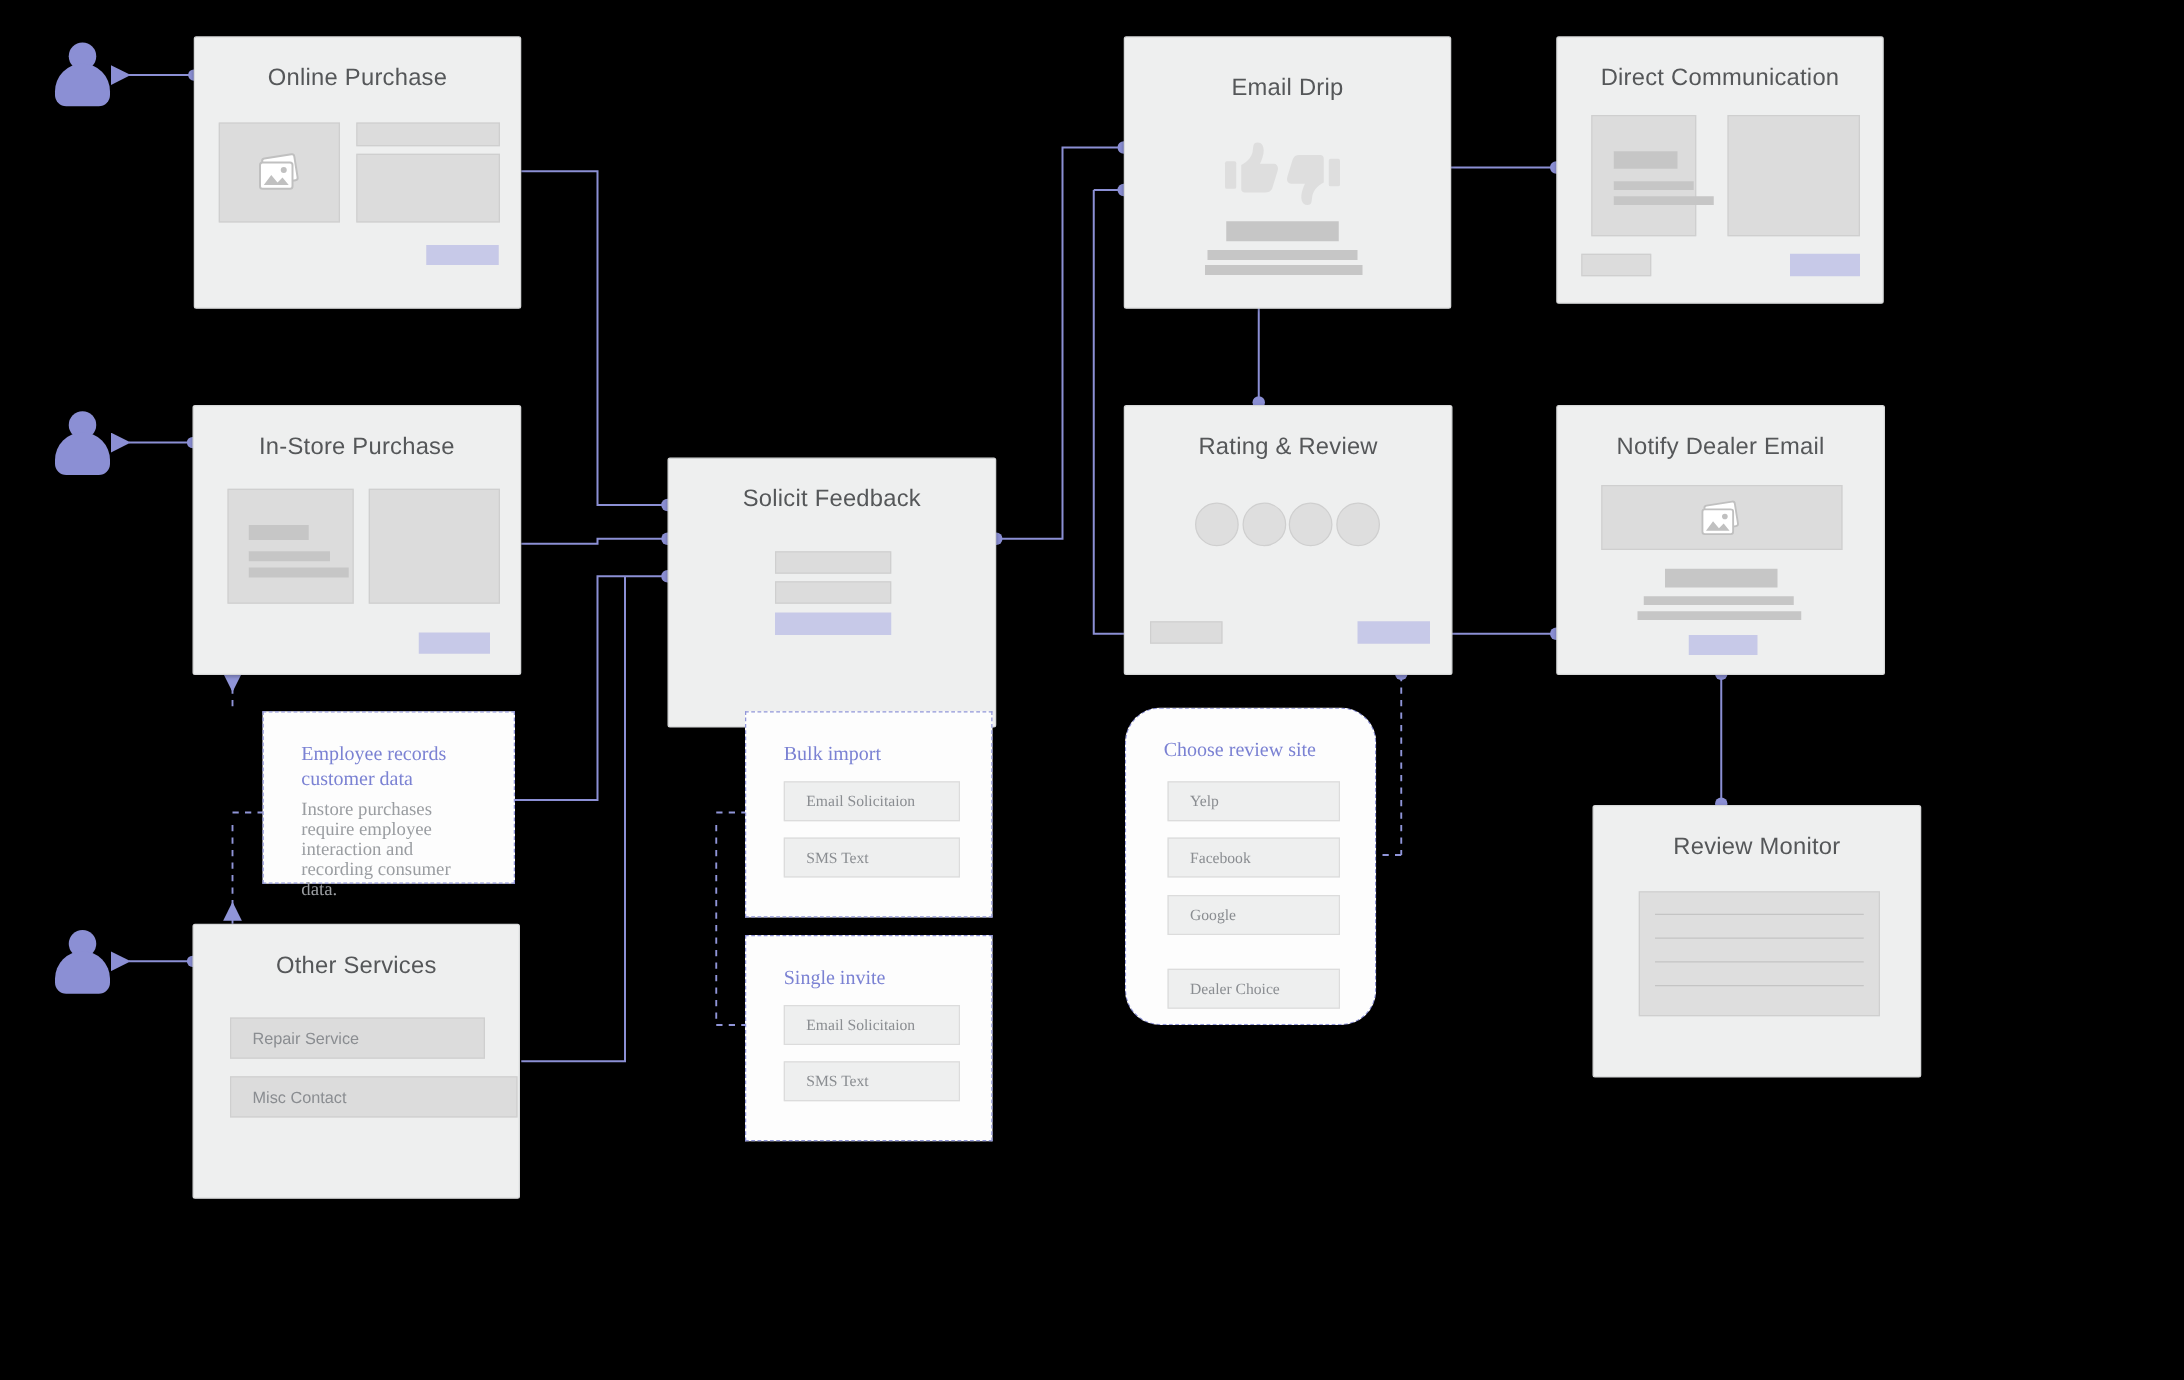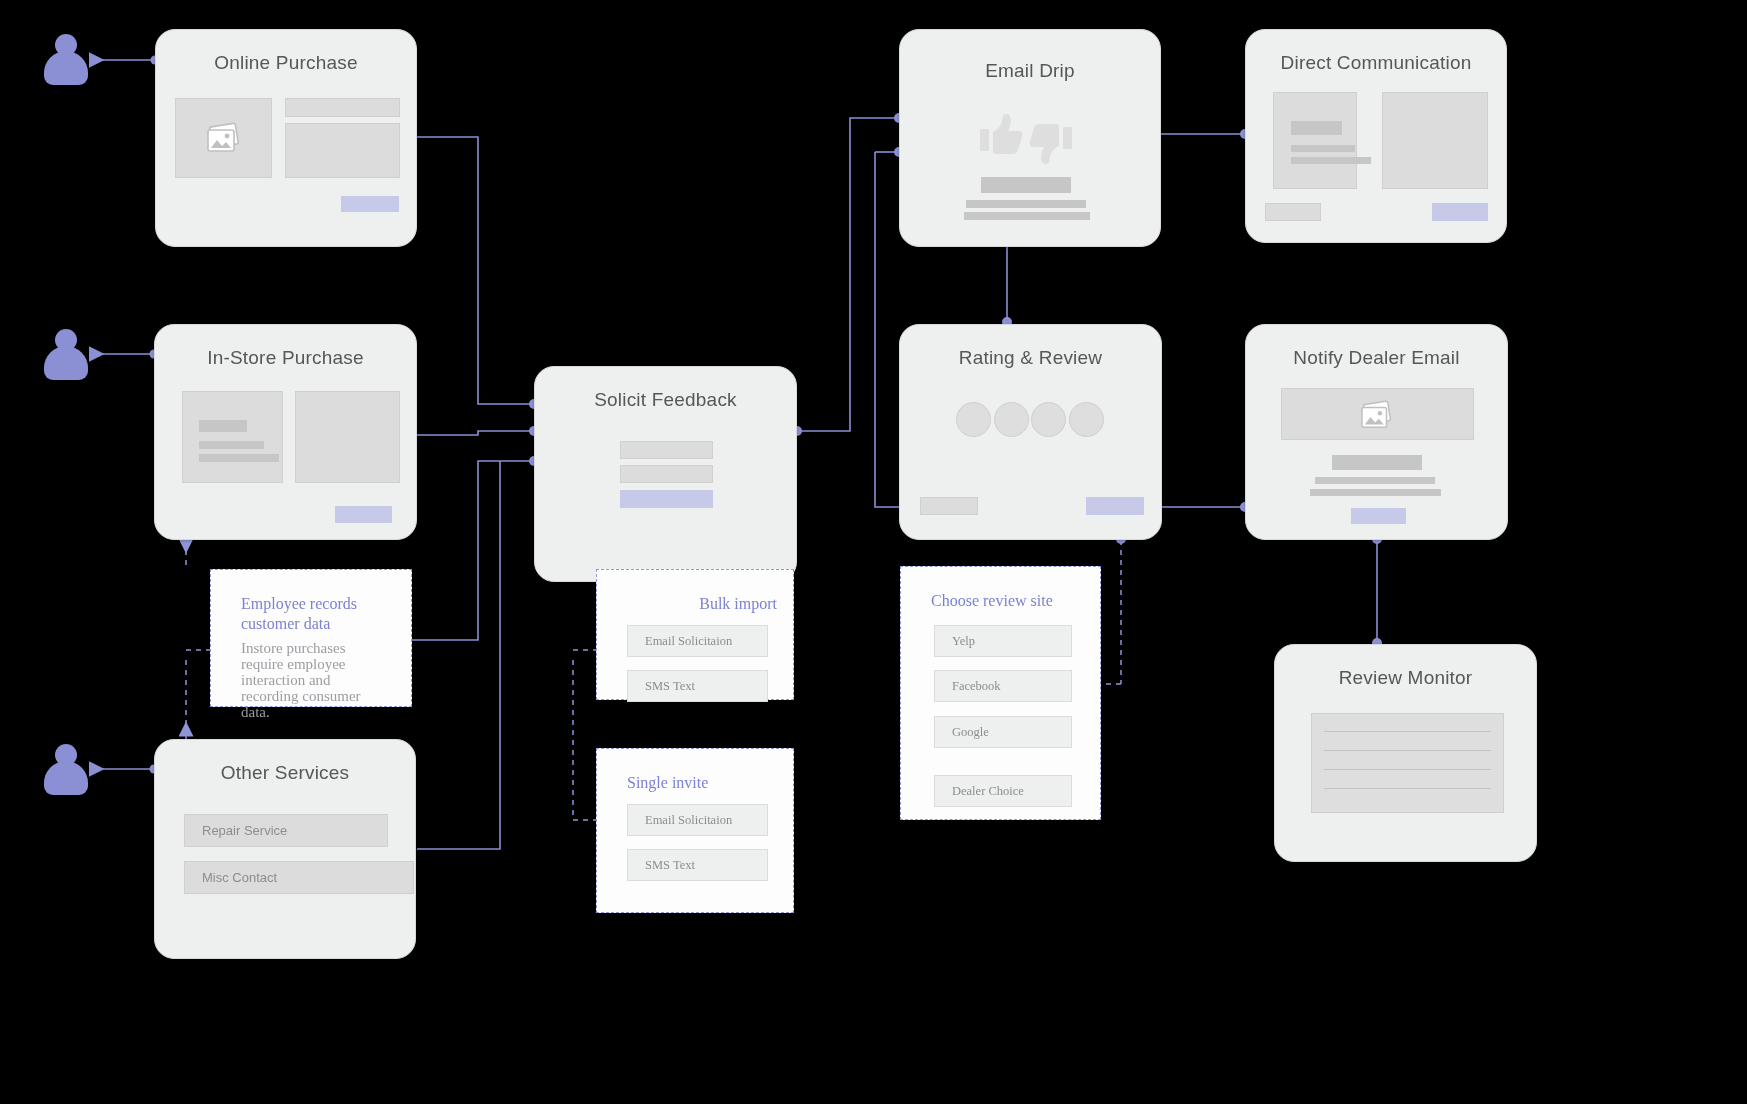--- a/index.html
+++ b/index.html
@@ -24,21 +24,21 @@
     position: absolute; left: 0; top: 17px; width: 44px; height: 34px;
     background: #8b8fd4;
     border-radius: 22px 22px 9px 9px;
   }
 
   
   .card {
     position: absolute;
     background: #eeefef;
     border: 1px solid #d8d9da;
-    border-radius: 20px;
+    border-radius: 2px;
     box-shadow: 0 1px 3px rgba(0,0,0,0.25);
   }
   .card-title {
     position: absolute; left: 0; right: 0; top: 22px;
     text-align: center;
     font-size: 19px;
     color: #555759;
     letter-spacing: .2px;
   }
 
@@ -215,21 +215,21 @@
     <div class="opt" style="left:29px; top:121px; width:230px; height:33px;">Misc Contact</div>
   </div>
 
   <div class="card" style="left:534px; top:324px; width:263px; height:216px;margin-top:42px;">
     <div class="card-title">Solicit Feedback</div>
     <div class="ph" style="left:85px; top:74px; width:93px; height:18px;"></div>
     <div class="ph" style="left:85px; top:98px; width:93px; height:18px;"></div>
     <div class="btn-accent" style="left:85px; top:123px; width:93px; height:18px;"></div>
   </div>
 
-  <div class="note" style="left:596px; top:569px; width:198px; height:131px;text-align:right;">
+  <div class="note" style="left:596px; top:569px; width:198px; height:165px;">
     <div class="note-title">Bulk import</div>
     <div class="note-opt" style="left:30px; top:55px; width:141px; height:32px;">Email Solicitaion</div>
     <div class="note-opt" style="left:30px; top:100px; width:141px; height:32px;">SMS Text</div>
   </div>
 
   <div class="note" style="left:596px; top:748px; width:198px; height:165px;padding-left:32px;">
     <div class="note-title">Single invite</div>
     <div class="note-opt" style="left:30px; top:55px; width:141px; height:32px;">Email Solicitaion</div>
     <div class="note-opt" style="left:30px; top:100px; width:141px; height:32px;">SMS Text</div>
   </div>
@@ -266,21 +266,21 @@
   <div class="card" style="left:899px; top:324px; width:263px; height:216px;">
     <div class="card-title">Rating &amp; Review</div>
     <div class="circle" style="left:56px; top:77px; width:35px; height:35px;"></div>
     <div class="circle" style="left:94px; top:77px; width:35px; height:35px;"></div>
     <div class="circle" style="left:131px; top:77px; width:35px; height:35px;"></div>
     <div class="circle" style="left:169px; top:77px; width:35px; height:35px;"></div>
     <div class="btn-grey" style="left:20px; top:172px; width:58px; height:18px;"></div>
     <div class="btn-accent" style="left:186px; top:172px; width:58px; height:18px;"></div>
   </div>
 
-  <div class="note" style="left:900px; top:566px; width:201px; height:254px;">
+  <div class="note" style="left:900px; top:566px; width:201px; height:254px;border-radius:28px;">
     <div class="note-title">Choose review site</div>
     <div class="note-opt" style="left:33px; top:58px; width:138px; height:32px;">Yelp</div>
     <div class="note-opt" style="left:33px; top:103px; width:138px; height:32px;">Facebook</div>
     <div class="note-opt" style="left:33px; top:149px; width:138px; height:32px;">Google</div>
     <div class="note-opt" style="left:33px; top:208px; width:138px; height:32px;">Dealer Choice</div>
   </div>
 
   <div class="card" style="left:1245px; top:324px; width:263px; height:216px;">
     <div class="card-title">Notify Dealer Email</div>
     <div class="ph" style="left:35px; top:63px; width:193px; height:52px;">

